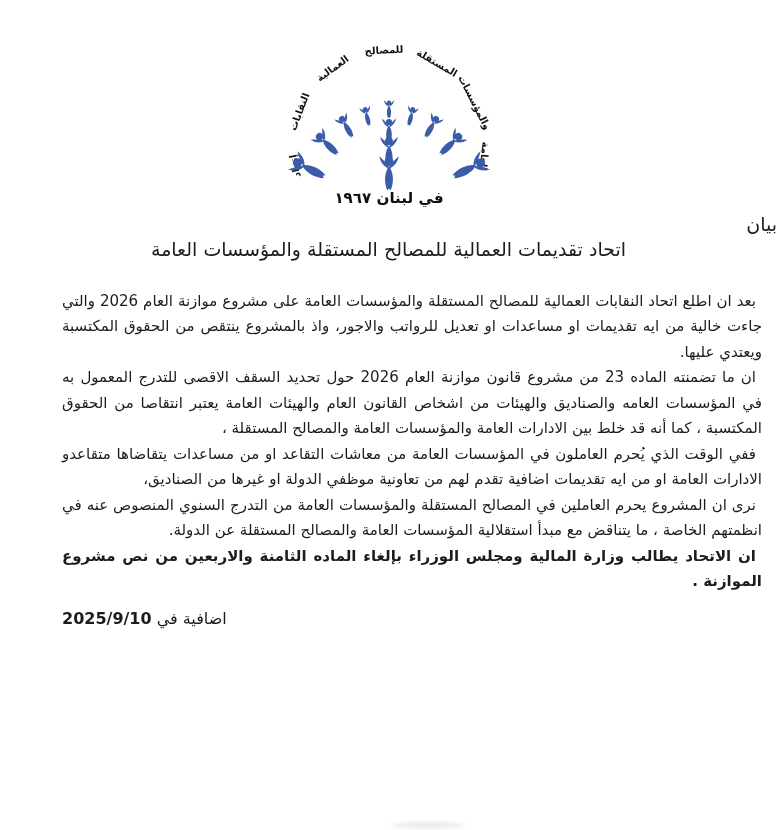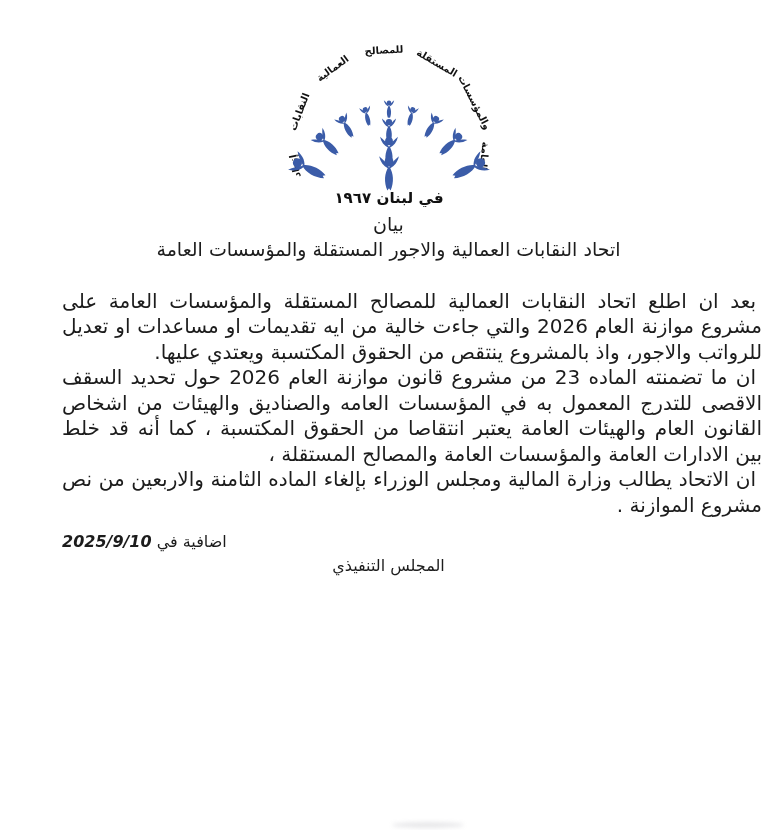--- a/index.html
+++ b/index.html
@@ -9,30 +9,30 @@
     background:#ffffff;
     direction:rtl;
     overflow:hidden;
     font-family:"DejaVu Sans", sans-serif;
     color:#1c1c1c;
   }
   .logo-wrap { padding-top:44px; text-align:center; }
   .logo-svg { width:274px; height:auto; display:inline-block; }
   .arc-word { font-size:10.5px; font-weight:700; text-anchor:middle; font-family:"DejaVu Sans", sans-serif; }
   .logo-caption { font-size:16px; font-weight:700; text-anchor:middle; font-family:"DejaVu Sans", sans-serif; }
-  .statement-label { text-align:center; font-size:19px; line-height:23px; margin-top:2px; }
+  .statement-label { font-size:19px; line-height:23px; margin-top:2px; }
   .org-title { text-align:center; font-size:19px; line-height:27px; }
   .statement-body { margin:26px 15px 0 62px; }
   .statement-body p {
-    margin:0; font-size:20px; line-height:25.5px;
+    margin:0; font-size:15px; line-height:25.5px;
     text-align:justify; text-indent:6px;
   }
-  .statement-body p.bold { font-weight:400; }
+  .statement-body p.bold { font-weight:700; }
   .footer-date { margin:14px 15px 0 62px; text-align:left; font-size:16px; }
-  .date-value { font-weight:700;font-style:italic; }
+  .date-value { font-weight:700; }
   .signature-line { text-align:center; font-size:16px; margin-top:5px; }
   .scan-artifact {
     position:absolute; top:822px; left:392px;
     width:72px; height:6px; border-radius:50%;
     background:rgba(110,110,125,0.16); filter:blur(2px);
   }
 </style>
 </head>
 <body>
 
@@ -72,29 +72,30 @@
         <use href="#person" transform="translate(184,98) rotate(30) scale(0.75)"></use>
         <use href="#person" transform="translate(200,116) rotate(46) scale(0.9)"></use>
         <use href="#person" transform="translate(214,140) rotate(63) scale(1.1)"></use>
       </g>
 
       <text class="logo-caption" x="145" y="168" fill="#111111">في لبنان ١٩٦٧</text>
     </svg>
   </div>
 
   <div class="statement-label">بيان</div>
-  <div class="org-title">اتحاد النقابات العمالية والاجور المستقلة والمؤسسات العامة</div>
+  <div class="org-title">اتحاد تقديمات العمالية للمصالح المستقلة والمؤسسات العامة</div>
 
   <div class="statement-body">
     <p class="para">بعد ان اطلع اتحاد النقابات العمالية للمصالح المستقلة والمؤسسات العامة على مشروع موازنة العام 2026 والتي جاءت خالية من ايه تقديمات او مساعدات او تعديل للرواتب والاجور، واذ بالمشروع ينتقص من الحقوق المكتسبة ويعتدي عليها.</p>
     <p class="para">ان ما تضمنته الماده 23 من مشروع قانون موازنة العام 2026 حول تحديد السقف الاقصى للتدرج المعمول به في المؤسسات العامه والصناديق والهيئات من اشخاص القانون العام والهيئات العامة يعتبر انتقاصا من الحقوق المكتسبة ، كما أنه قد خلط بين الادارات العامة والمؤسسات العامة والمصالح المستقلة ،</p>
+    <p class="para">ففي الوقت الذي يُحرم العاملون في المؤسسات العامة من معاشات التقاعد او من مساعدات يتقاضاها متقاعدو الادارات العامة او من ايه تقديمات اضافية تقدم لهم من تعاونية موظفي الدولة او غيرها من الصناديق،</p>
+    <p class="para">نرى ان المشروع يحرم العاملين في المصالح المستقلة والمؤسسات العامة من التدرج السنوي المنصوص عنه في انظمتهم الخاصة ، ما يتناقض مع مبدأ استقلالية المؤسسات العامة والمصالح المستقلة عن الدولة.</p>
     <p class="para bold">ان الاتحاد يطالب وزارة المالية ومجلس الوزراء بإلغاء الماده الثامنة والاربعين من نص مشروع الموازنة .</p>
   </div>
 
   <div class="footer-date">
     <span>اضافية في</span>
     <span class="date-value">2025/9/10</span>
   </div>
 
-  <div class="signature-line">المجلس التنفيذي</div>
 
   <div class="scan-artifact"></div>
 </div>
 
 </body></html>

